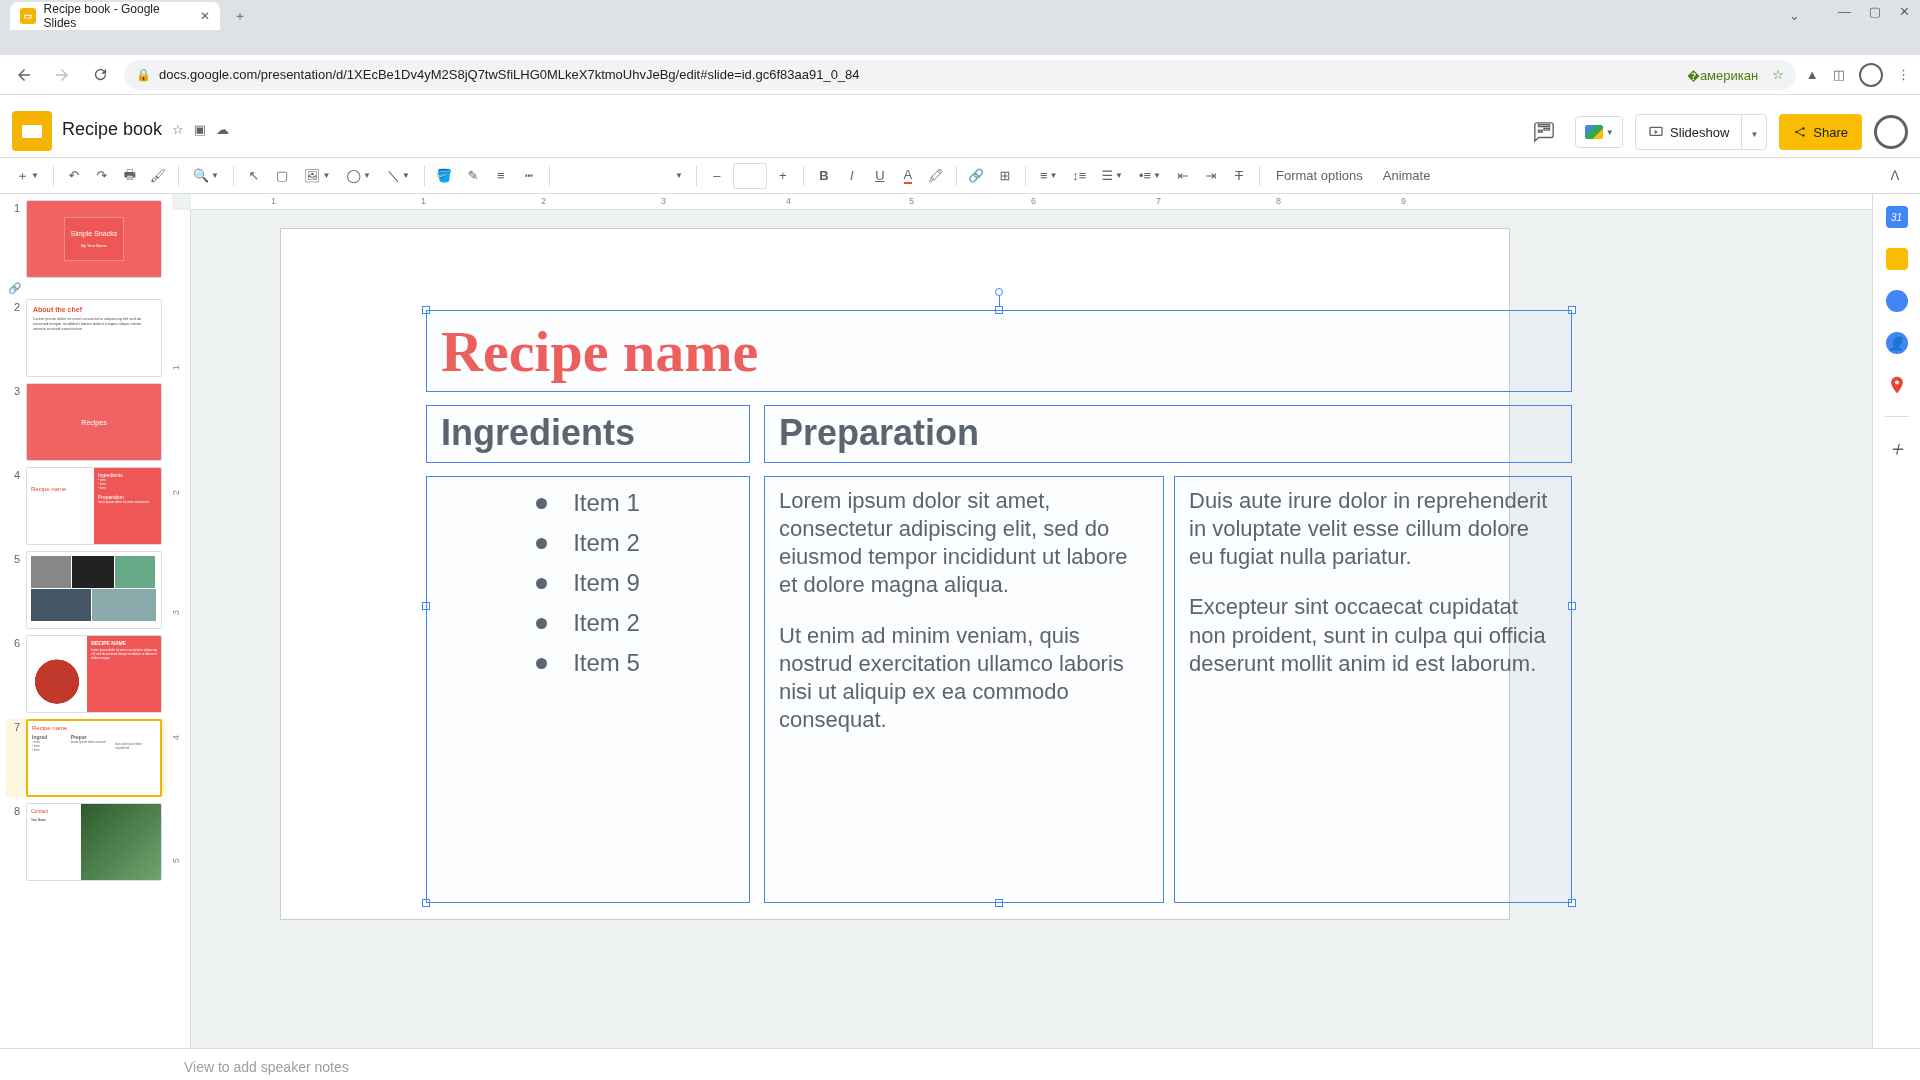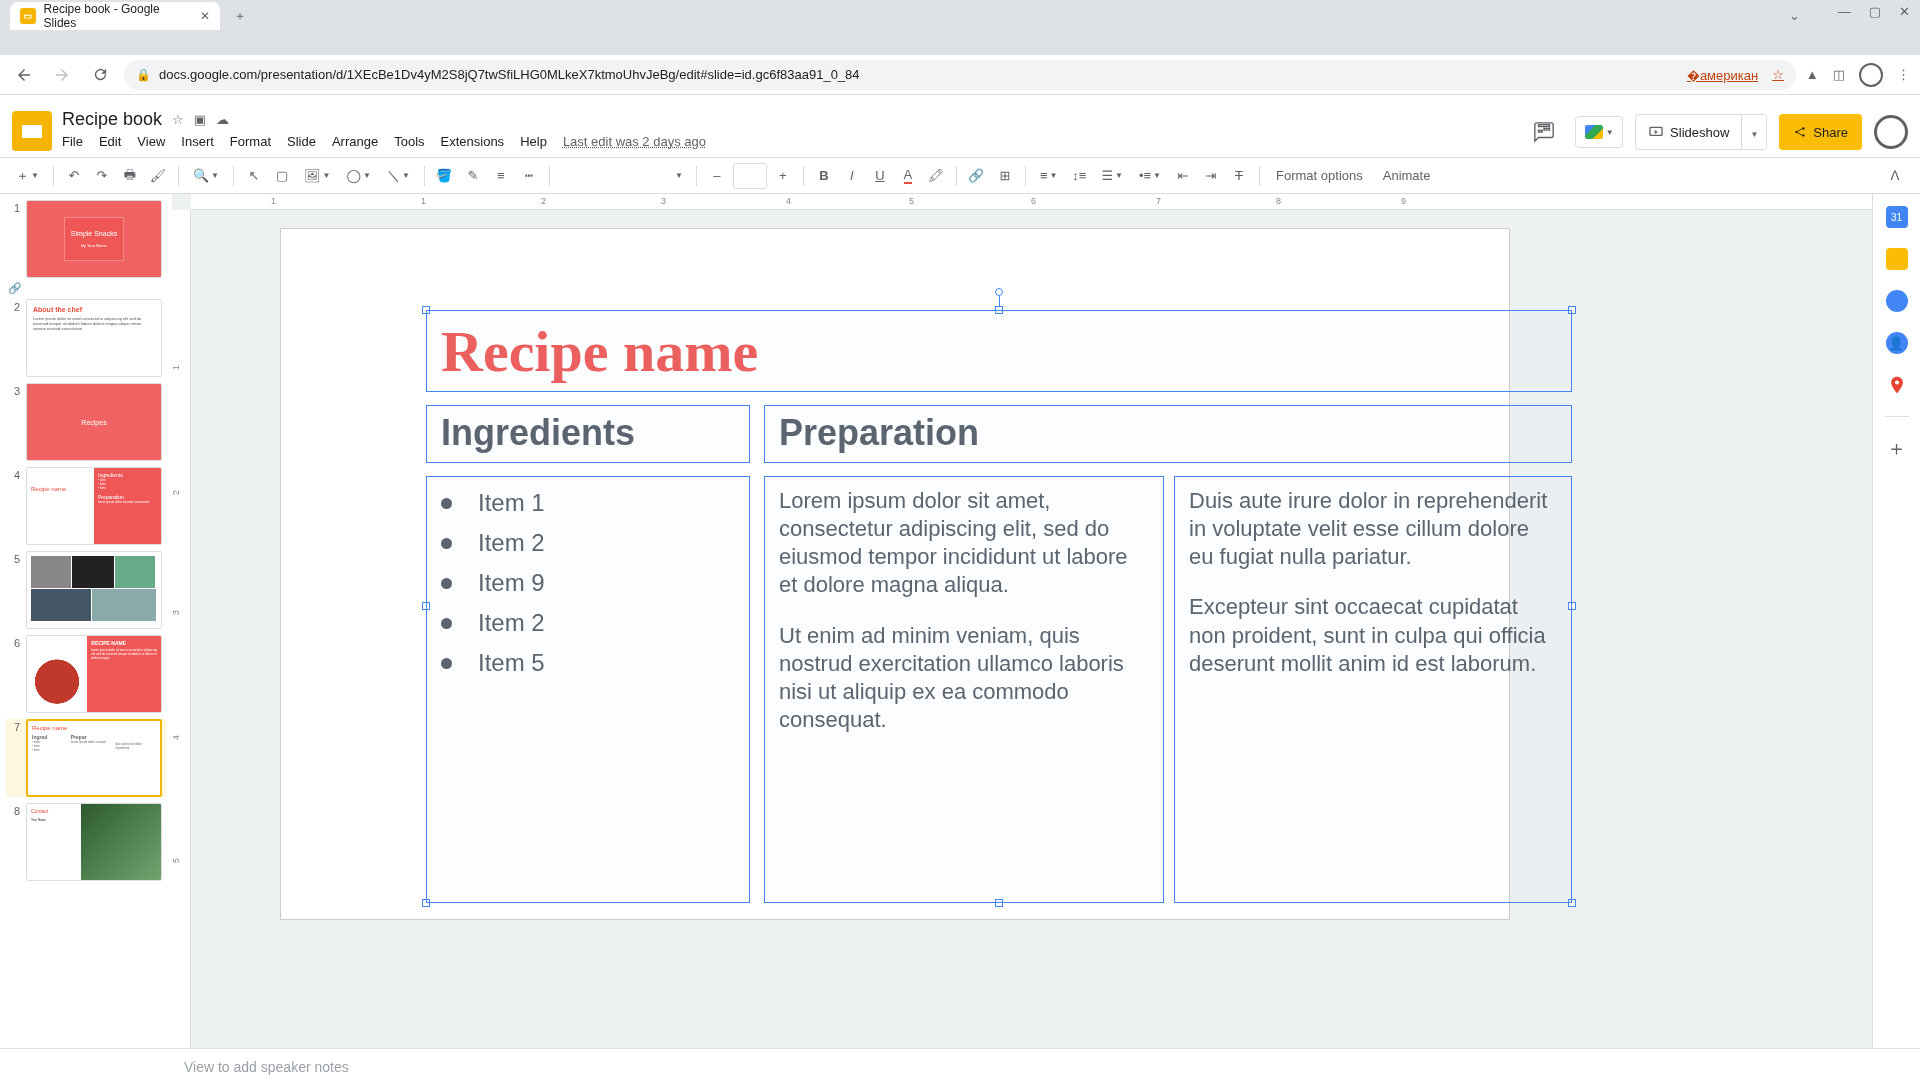--- a/index.html
+++ b/index.html
@@ -14,21 +14,21 @@
 .new-tab { width:28px; height:28px; display:flex; align-items:center; justify-content:center; color:#5f6368; border-radius:50%; margin-left:6px; cursor:pointer; }
 .win-controls { position:absolute; top:4px; right:10px; display:flex; gap:18px; color:#5f6368; }
 .win-controls span { cursor:pointer; }
 .chevron-down { position:absolute; top:8px; right:120px; color:#5f6368; cursor:pointer; }
 
 .addr-row { background:#fff; height:40px; display:flex; align-items:center; padding:0 10px; gap:10px; border-bottom:1px solid #dadce0; }
 .nav-icon { width:28px; height:28px; display:flex; align-items:center; justify-content:center; color:#5f6368; border-radius:50%; cursor:pointer; }
 .nav-icon.disabled { color:#bdc1c6; }
 .addr-bar { flex:1; height:30px; background:#f1f3f4; border-radius:15px; display:flex; align-items:center; padding:0 12px; font-size:13px; color:#202124; gap:8px; }
 .lock-icon { color:#5f6368; font-size:12px; }
-.addr-right { margin-left:auto; display:flex; gap:14px; color:#c2410c; align-items:center;text-decoration:underline; }
+.addr-right { margin-left:auto; display:flex; gap:14px; color:#4d7c0f; align-items:center; }
 .profile-circle { width:24px; height:24px; border:2px solid #5f6368; border-radius:50%; }
 .ext-actions { display:flex; gap:14px; align-items:center; color:#5f6368; }
 
 
 .app-header { display:flex; align-items:center; padding:6px 12px 0 12px; gap:10px; height:62px; }
 .slides-logo { width:40px; height:40px; background:#f4b400; border-radius:4px; display:flex; align-items:center; justify-content:center; margin-top:4px; position:relative; }
 .slides-logo::after { content:''; width:20px; height:13px; background:#fff; border-radius:1px; }
 .doc-title-area { flex:1; }
 .doc-title-row { display:flex; align-items:center; gap:10px; }
 .doc-title { font-size:18px; color:#202124; }
@@ -100,32 +100,32 @@
 .sel-title { top:0; left:0; width:1146px; height:82px; }
 .sel-title-inner { padding:0 14px; font-family:'Georgia',serif; font-size:58px; font-weight:bold; color:#ec5f5f; line-height:82px; }
 .sel-ing-h { top:95px; left:0; width:324px; height:58px; }
 .sel-prep-h { top:95px; left:338px; width:808px; height:58px; }
 .heading-text { padding:6px 14px; font-size:36px; font-weight:600; color:#5a6570; }
 .sel-ing-body { top:166px; left:0; width:324px; height:427px; }
 .sel-prep-l { top:166px; left:338px; width:400px; height:427px; }
 .sel-prep-r { top:166px; left:748px; width:398px; height:427px; }
 
 .ing-list { padding:12px 14px; font-size:24px; color:#5a6570; list-style:none; }
-.ing-list li { display:flex; align-items:center; gap:26px; margin-bottom:12px; }
+.ing-list li { display:flex; align-items:center; gap:26px; margin-bottom:12px;justify-content:center; }
 .bullet { width:11px; height:11px; background:#5a6570; border-radius:50%; flex-shrink:0; }
 .prep-body { padding:10px 14px; font-size:22px; color:#5a6570; line-height:1.28; }
 .prep-body p { margin-bottom:22px; }
 
 .sel-handle { position:absolute; width:8px; height:8px; background:#fff; border:1px solid #4285f4; }
 .sel-rotate { position:absolute; width:8px; height:8px; background:#fff; border:1px solid #4285f4; border-radius:50%; left:50%; margin-left:-4px; top:-22px; }
 .sel-rotate-line { position:absolute; width:1px; height:14px; background:#4285f4; left:50%; top:-14px; }
 
 
 .side-panel { width:48px; border-left:1px solid #dadce0; display:flex; flex-direction:column; align-items:center; padding-top:12px; gap:20px; }
-.side-icon { width:22px; height:22px; border-radius:4px; cursor:pointer; display:flex; align-items:center; justify-content:center; }
+.side-icon { width:22px; height:22px; border-radius:4px; cursor:pointer; display:flex; align-items:center; justify-content:center;font-style:italic; }
 
 
 .speaker-notes { height:36px; border-top:1px solid #dadce0; display:flex; align-items:center; padding-left:184px; color:#9aa0a6; font-size:14px; cursor:text; }
 
 svg { display:block; }
 </style>
 </head>
 <body>
 
 <div class="browser-chrome">
@@ -180,33 +180,20 @@
 <div class="app-header">
   <div class="slides-logo"></div>
   <div class="doc-title-area">
     <div class="doc-title-row">
       <span class="doc-title">Recipe book</span>
       <div class="doc-title-icons">
         <span>☆</span>
         <span>▣</span>
         <span>☁</span>
       </div>
-    </div>
-    <div class="menu-row">
-      <span>File</span>
-      <span>Edit</span>
-      <span>View</span>
-      <span>Insert</span>
-      <span>Format</span>
-      <span>Slide</span>
-      <span>Arrange</span>
-      <span>Tools</span>
-      <span>Extensions</span>
-      <span>Help</span>
-      <span class="last-edit">Last edit was 2 days ago</span>
     </div>
   </div>
   <div class="header-right">
     <div class="icon-btn-round">
       <svg width="22" height="22" viewBox="0 0 24 24">
           <path d="M20 2H4a2 2 0 0 0-2 2v18l4-4h14a2 2 0 0 0 2-2V4a2 2 0 0 0-2-2zM10 12H6v-2h4zm8-2h-6V8h6zm0-4H6V4h12z" fill="none" stroke="#5f6368" stroke-width="1.5"></path>
         </svg>
     </div>
     <div class="meet-pill">
       <span class="meet-icon"></span>

